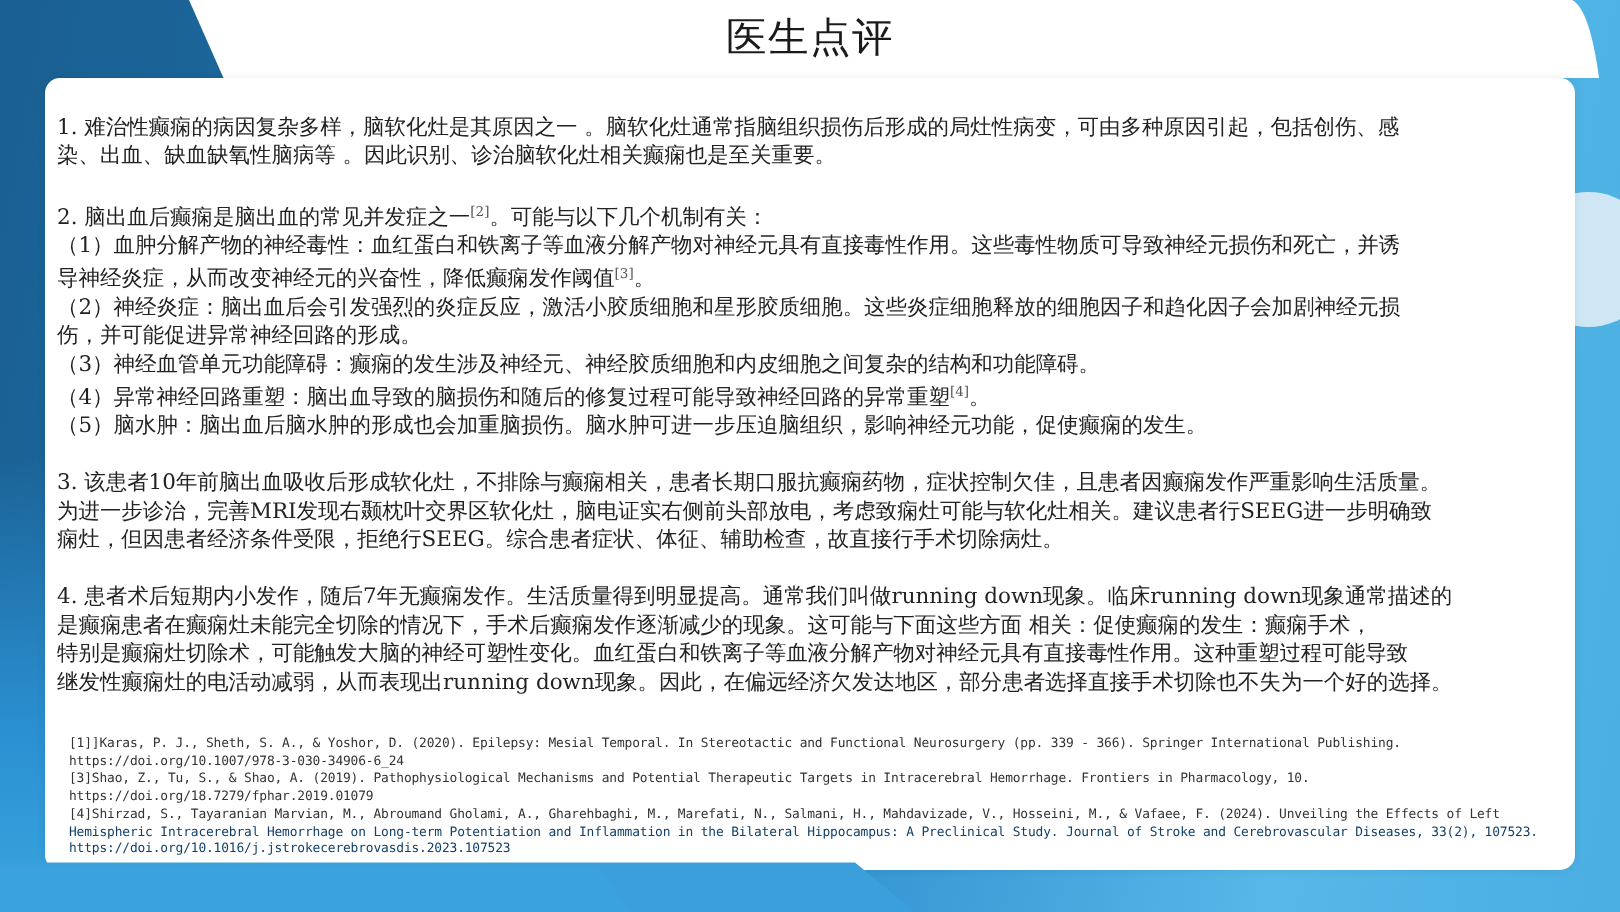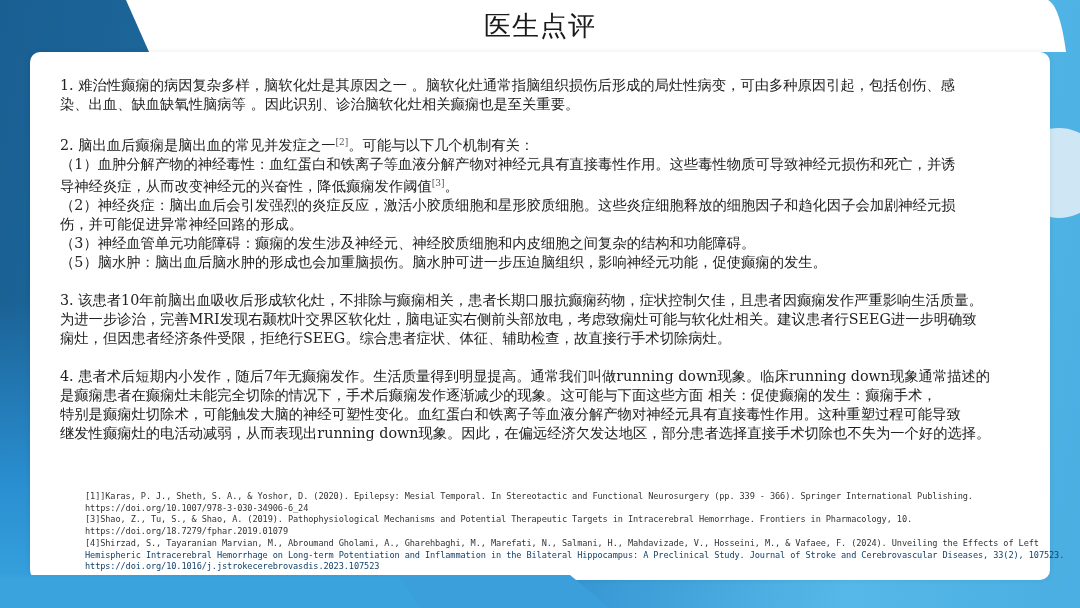--- a/index.html
+++ b/index.html
@@ -34,33 +34,33 @@
     }
     .card {
       position: absolute; left: 30px; top: 52px; width: 1020px; height: 528px;
       background: #ffffff; border-radius: 10px;
       box-shadow: 0 0 6px rgba(0,0,0,0.08);
     }
     .band-shape {
       position: absolute; left: 0; top: 563px; width: 1080px; height: 45px;
     }
     .content {
-      position: absolute; left: 60px; top: 76px; width: 990px;
+      position: absolute; left: 38px; top: 76px; width: 990px;
       font-size: 14.3px; line-height: 19px; color: #222;
     }
     .para { margin-bottom: 19px; }
     .para p { margin: 0; }
     sup { font-size: 9px; vertical-align: 5px; color: #555; }
     .refs {
       position: absolute; left: 46px; top: 491px; width: 1000px;
       font-family: "DejaVu Sans Mono", "Liberation Mono", monospace;
       font-size: 8.6px; line-height: 11.7px; color: #333;
       letter-spacing: -0.1px;
     }
-    .refs .line { white-space: nowrap; margin-left: 39px; }
+    .refs .line { white-space: nowrap; }
     .refs .on-blue { color: #12406a; }
   </style>
 </head>
 <body>
 
 <div class="bg-bottom-left"></div>
 
 <div class="deco-circle"></div>
 
 <div class="title-tab">
@@ -91,20 +91,21 @@
     <p>染、出血、缺血缺氧性脑病等 。因此识别、诊治脑软化灶相关癫痫也是至关重要。</p>
   </div>
 
   <div class="para">
     <p><span>2. 脑出血后癫痫是脑出血的常见并发症之一</span><sup>[2]</sup><span>。可能与以下几个机制有关：</span></p>
     <p>（1）血肿分解产物的神经毒性：血红蛋白和铁离子等血液分解产物对神经元具有直接毒性作用。这些毒性物质可导致神经元损伤和死亡，并诱</p>
     <p><span>导神经炎症，从而改变神经元的兴奋性，降低癫痫发作阈值</span><sup>[3]</sup><span>。</span></p>
     <p>（2）神经炎症：脑出血后会引发强烈的炎症反应，激活小胶质细胞和星形胶质细胞。这些炎症细胞释放的细胞因子和趋化因子会加剧神经元损</p>
     <p>伤，并可能促进异常神经回路的形成。</p>
     <p>（3）神经血管单元功能障碍：癫痫的发生涉及神经元、神经胶质细胞和内皮细胞之间复杂的结构和功能障碍。</p>
+    <p><span>（4）异常神经回路重塑：脑出血导致的脑损伤和随后的修复过程可能导致神经回路的异常重塑</span><sup>[4]</sup><span>。</span></p>
     <p>（5）脑水肿：脑出血后脑水肿的形成也会加重脑损伤。脑水肿可进一步压迫脑组织，影响神经元功能，促使癫痫的发生。</p>
   </div>
 
   <div class="para">
     <p>3. 该患者10年前脑出血吸收后形成软化灶，不排除与癫痫相关，患者长期口服抗癫痫药物，症状控制欠佳，且患者因癫痫发作严重影响生活质量。</p>
     <p>为进一步诊治，完善MRI发现右颞枕叶交界区软化灶，脑电证实右侧前头部放电，考虑致痫灶可能与软化灶相关。建议患者行SEEG进一步明确致</p>
     <p>痫灶，但因患者经济条件受限，拒绝行SEEG。综合患者症状、体征、辅助检查，故直接行手术切除病灶。</p>
   </div>
 
   <div class="para">

